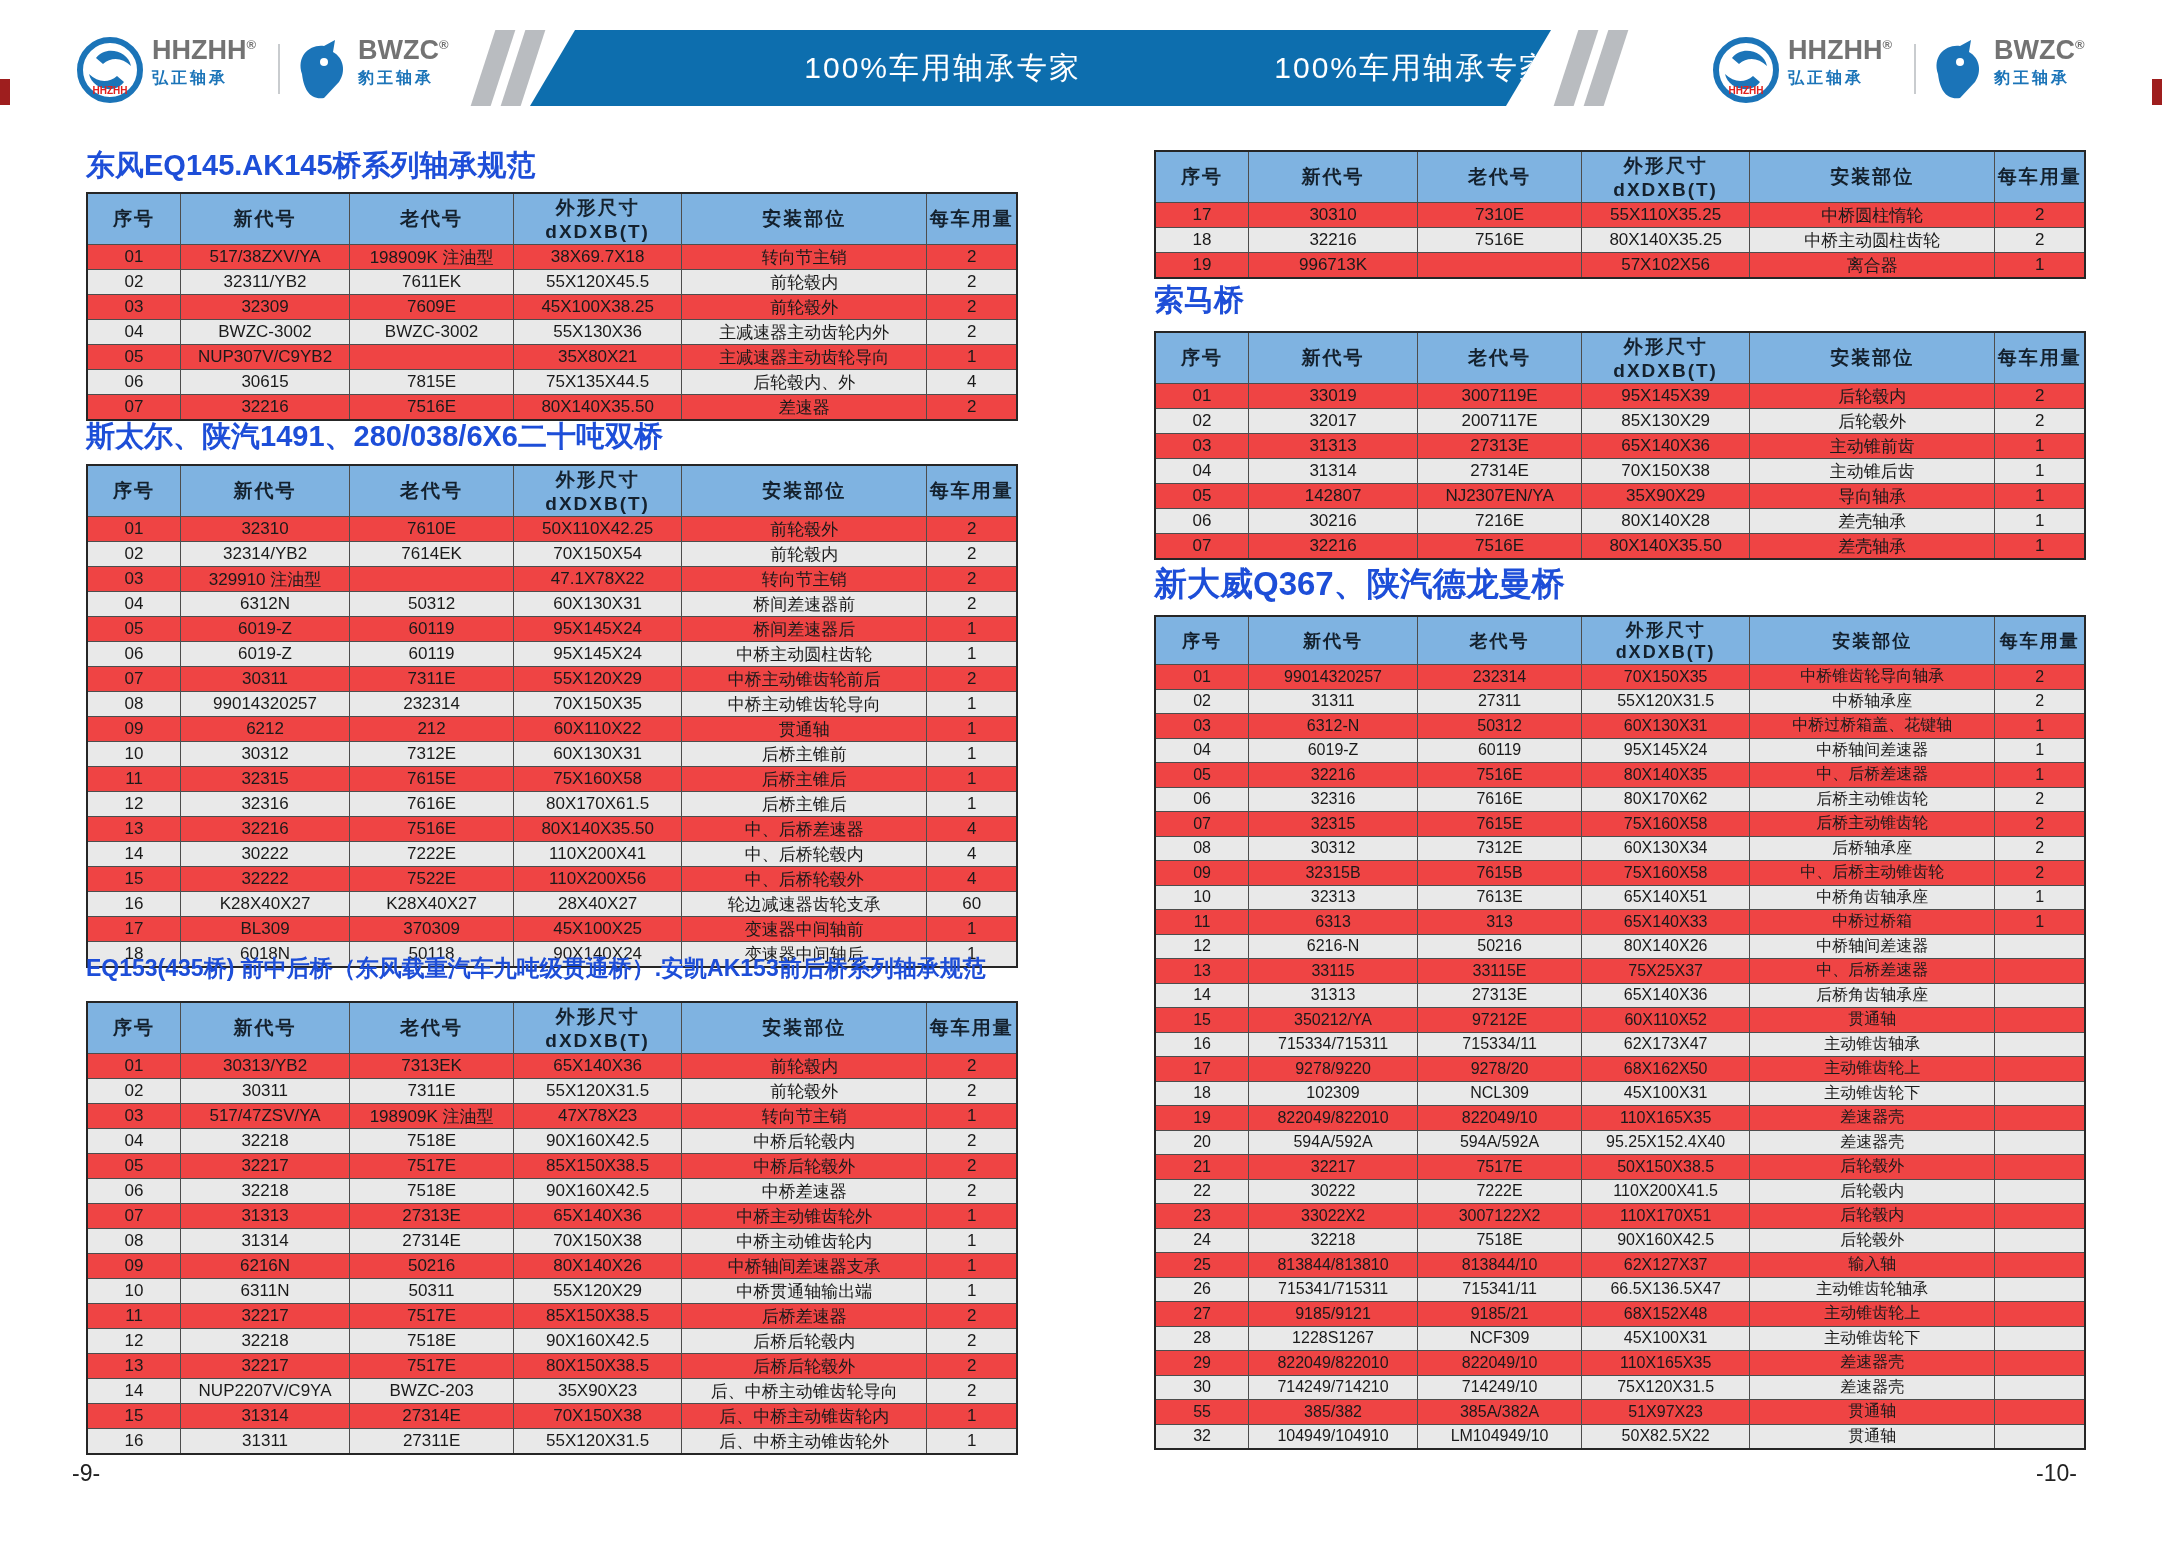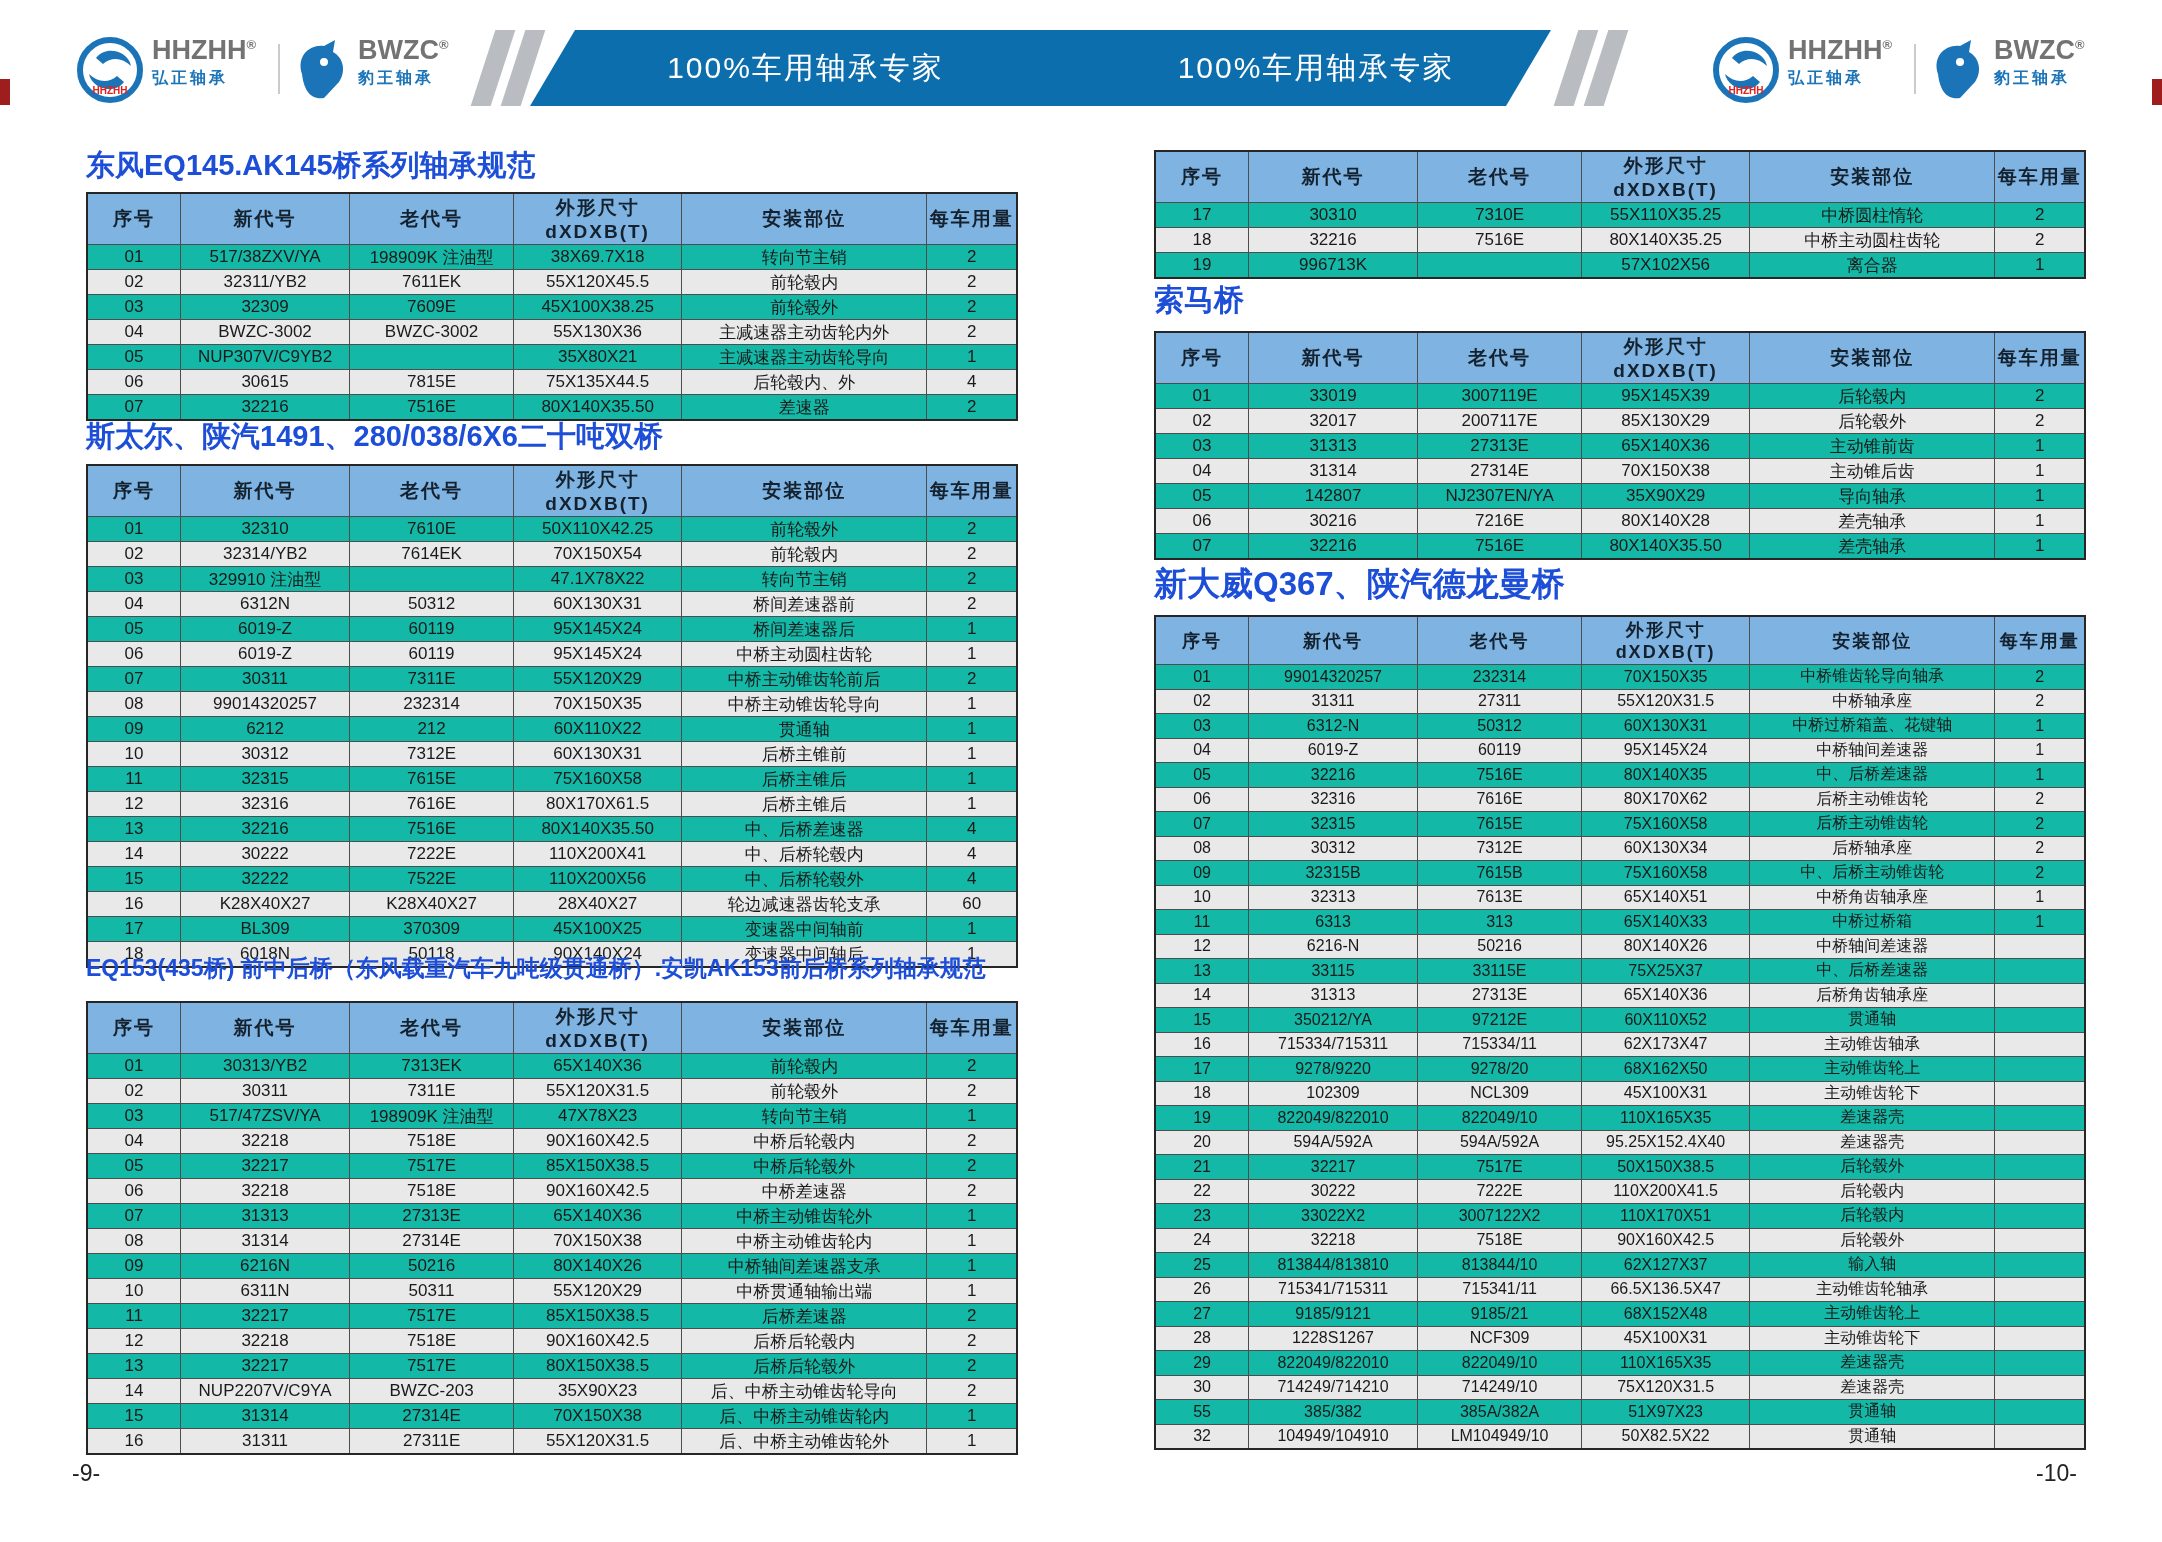--- a/index.html
+++ b/index.html
@@ -6,36 +6,36 @@
   body{
     width:2162px;height:1542px;position:relative;background:#ffffff;
     font-family:"Liberation Sans",sans-serif;color:#1a1a1a;overflow:hidden;
   }
   .abs{position:absolute;}
 
   
   .banner{position:absolute;top:30px;height:76px;background:#0d6eae;}
   #banner-left{left:530px;width:551px;clip-path:polygon(45px 0,100% 0,100% 100%,0 100%);}
   #banner-right{left:1081px;width:470px;clip-path:polygon(0 0,100% 0,calc(100% - 45px) 100%,0 100%);}
-  .banner span{display:block;text-align:center;line-height:76px;color:#ffffff;font-size:30px;letter-spacing:2px;}
+  .banner span{display:block;text-align:right;line-height:76px;color:#ffffff;font-size:30px;letter-spacing:2px;}
   .stripe{position:absolute;top:30px;height:76px;width:20px;background:#b9bcc0;transform:skewX(-18deg);}
   .red-edge{position:absolute;width:10px;height:26px;background:#9e1e1e;top:79px;}
   .sep{position:absolute;top:44px;height:50px;width:2px;background:#c9cccf;}
   .brand{position:absolute;top:36px;line-height:1.1;}
   .brand .en{color:#737373;font-weight:bold;font-size:27px;white-space:nowrap;}
   .brand .cn{color:#1b74b8;font-weight:bold;font-size:16px;letter-spacing:3px;margin-top:3px;white-space:nowrap;}
   .reg{font-size:13px;vertical-align:super;}
 
   
   .sec-title{position:absolute;font-weight:bold;color:#1d4ed8;white-space:nowrap;}
 
   
   table.spec{
     position:absolute;width:932px;border-collapse:collapse;table-layout:fixed;
-    background:#14b8a6;border:2px solid #262626;
+    background:#ef4444;border:2px solid #262626;
   }
   .spec th{
     background:#7fb3e1;font-size:19px;font-weight:600;height:38px;
     letter-spacing:2px;border:1px solid #4d4d4d;color:#14212e;
   }
   .spec td{
     font-size:17px;height:24px;text-align:center;vertical-align:middle;
     padding:0 2px;white-space:nowrap;overflow:hidden;border:1px solid #4d4d4d;
   }
   .spec tbody tr:nth-child(even){background:#e9e9e9;}

